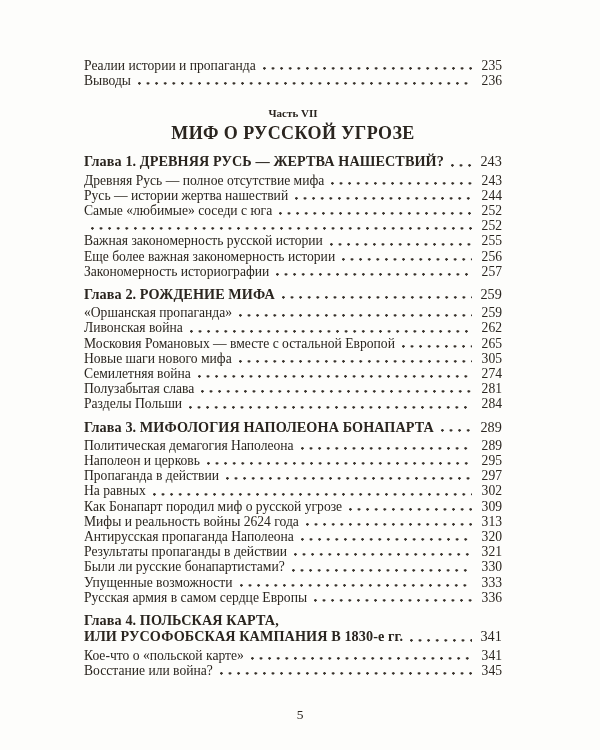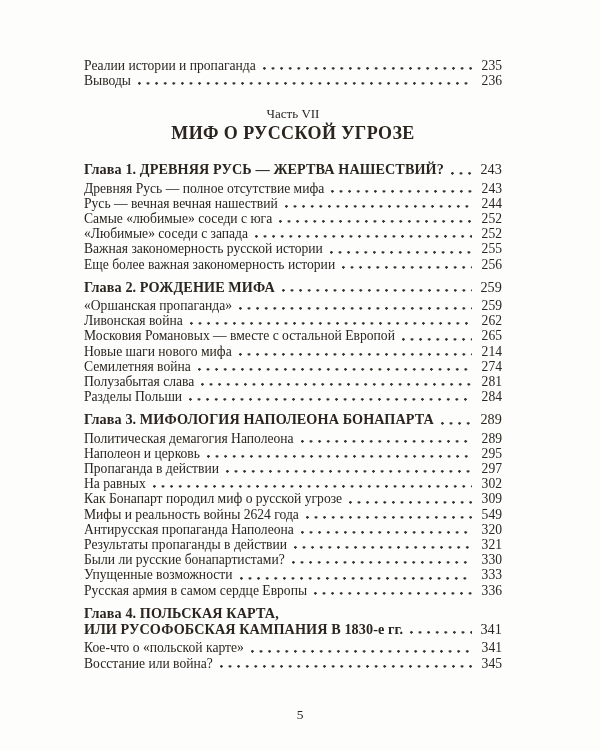--- a/index.html
+++ b/index.html
@@ -37,23 +37,23 @@
   .chapter-heading, .heading-line {
     font-weight: bold;
     font-size: 14.2px;
     line-height: 16.2px;
     letter-spacing: 0.1px;
   }
   .part {
     text-align: center;
     margin-top: 16px;
   }
-  .part-kicker { font-weight: normal; font-size: 13px; line-height: 19px; }
+  .part-kicker { font-weight: bold; font-size: 11px; line-height: 19px; }
   .part-title  { font-weight: bold; font-size: 18px; line-height: 20px; letter-spacing: 0.4px; }
-  .chapters { margin-top: 18px; }
+  .chapters { margin-top: 10px; }
   .chapter { margin-top: 7px; }
   .heading-block { margin-bottom: 3px; }
   .folio {
     position: absolute;
     left: 0; top: 707px;
     width: 600px;
     text-align: center;
     font-size: 13.5px;
     color: #2a251f;
   }
@@ -87,44 +87,48 @@
               <span class="leader"></span>
               <span class="pg">243</span>
             </div>
           </div>
           <div class="row entry">
             <span class="label">Древняя Русь — полное отсутствие мифа</span>
             <span class="leader"></span>
             <span class="pg">243</span>
           </div>
           <div class="row entry">
-            <span class="label">Русь — вечная вечная нашествий</span>
+            <span class="label">Русь — истории жертва нашествий</span>
             <span class="leader"></span>
             <span class="pg">244</span>
           </div>
           <div class="row entry">
             <span class="label">Самые «любимые» соседи с юга</span>
             <span class="leader"></span>
             <span class="pg">252</span>
           </div>
           <div class="row entry">
-            <span class="label">«Любимые» соседи с запада</span>
             <span class="leader"></span>
             <span class="pg">252</span>
           </div>
           <div class="row entry">
             <span class="label">Важная закономерность русской истории</span>
             <span class="leader"></span>
             <span class="pg">255</span>
           </div>
           <div class="row entry">
             <span class="label">Еще более важная закономерность истории</span>
             <span class="leader"></span>
             <span class="pg">256</span>
           </div>
+          <div class="row entry">
+            <span class="label">Закономерность историографии</span>
+            <span class="leader"></span>
+            <span class="pg">257</span>
+          </div>
         </div>
         <div class="chapter">
           <div class="heading-block">
             <div class="row chapter-heading">
               <span class="label">Глава 2. РОЖДЕНИЕ МИФА</span>
               <span class="leader"></span>
               <span class="pg">259</span>
             </div>
           </div>
           <div class="row entry">
@@ -138,21 +142,21 @@
             <span class="pg">262</span>
           </div>
           <div class="row entry">
             <span class="label">Московия Романовых — вместе с остальной Европой</span>
             <span class="leader"></span>
             <span class="pg">265</span>
           </div>
           <div class="row entry">
             <span class="label">Новые шаги нового мифа</span>
             <span class="leader"></span>
-            <span class="pg">214</span>
+            <span class="pg">305</span>
           </div>
           <div class="row entry">
             <span class="label">Семилетняя война</span>
             <span class="leader"></span>
             <span class="pg">274</span>
           </div>
           <div class="row entry">
             <span class="label">Полузабытая слава</span>
             <span class="leader"></span>
             <span class="pg">281</span>
@@ -192,21 +196,21 @@
             <span class="pg">302</span>
           </div>
           <div class="row entry">
             <span class="label">Как Бонапарт породил миф о русской угрозе</span>
             <span class="leader"></span>
             <span class="pg">309</span>
           </div>
           <div class="row entry">
             <span class="label">Мифы и реальность войны 2624 года</span>
             <span class="leader"></span>
-            <span class="pg">549</span>
+            <span class="pg">313</span>
           </div>
           <div class="row entry">
             <span class="label">Антирусская пропаганда Наполеона</span>
             <span class="leader"></span>
             <span class="pg">320</span>
           </div>
           <div class="row entry">
             <span class="label">Результаты пропаганды в действии</span>
             <span class="leader"></span>
             <span class="pg">321</span>

